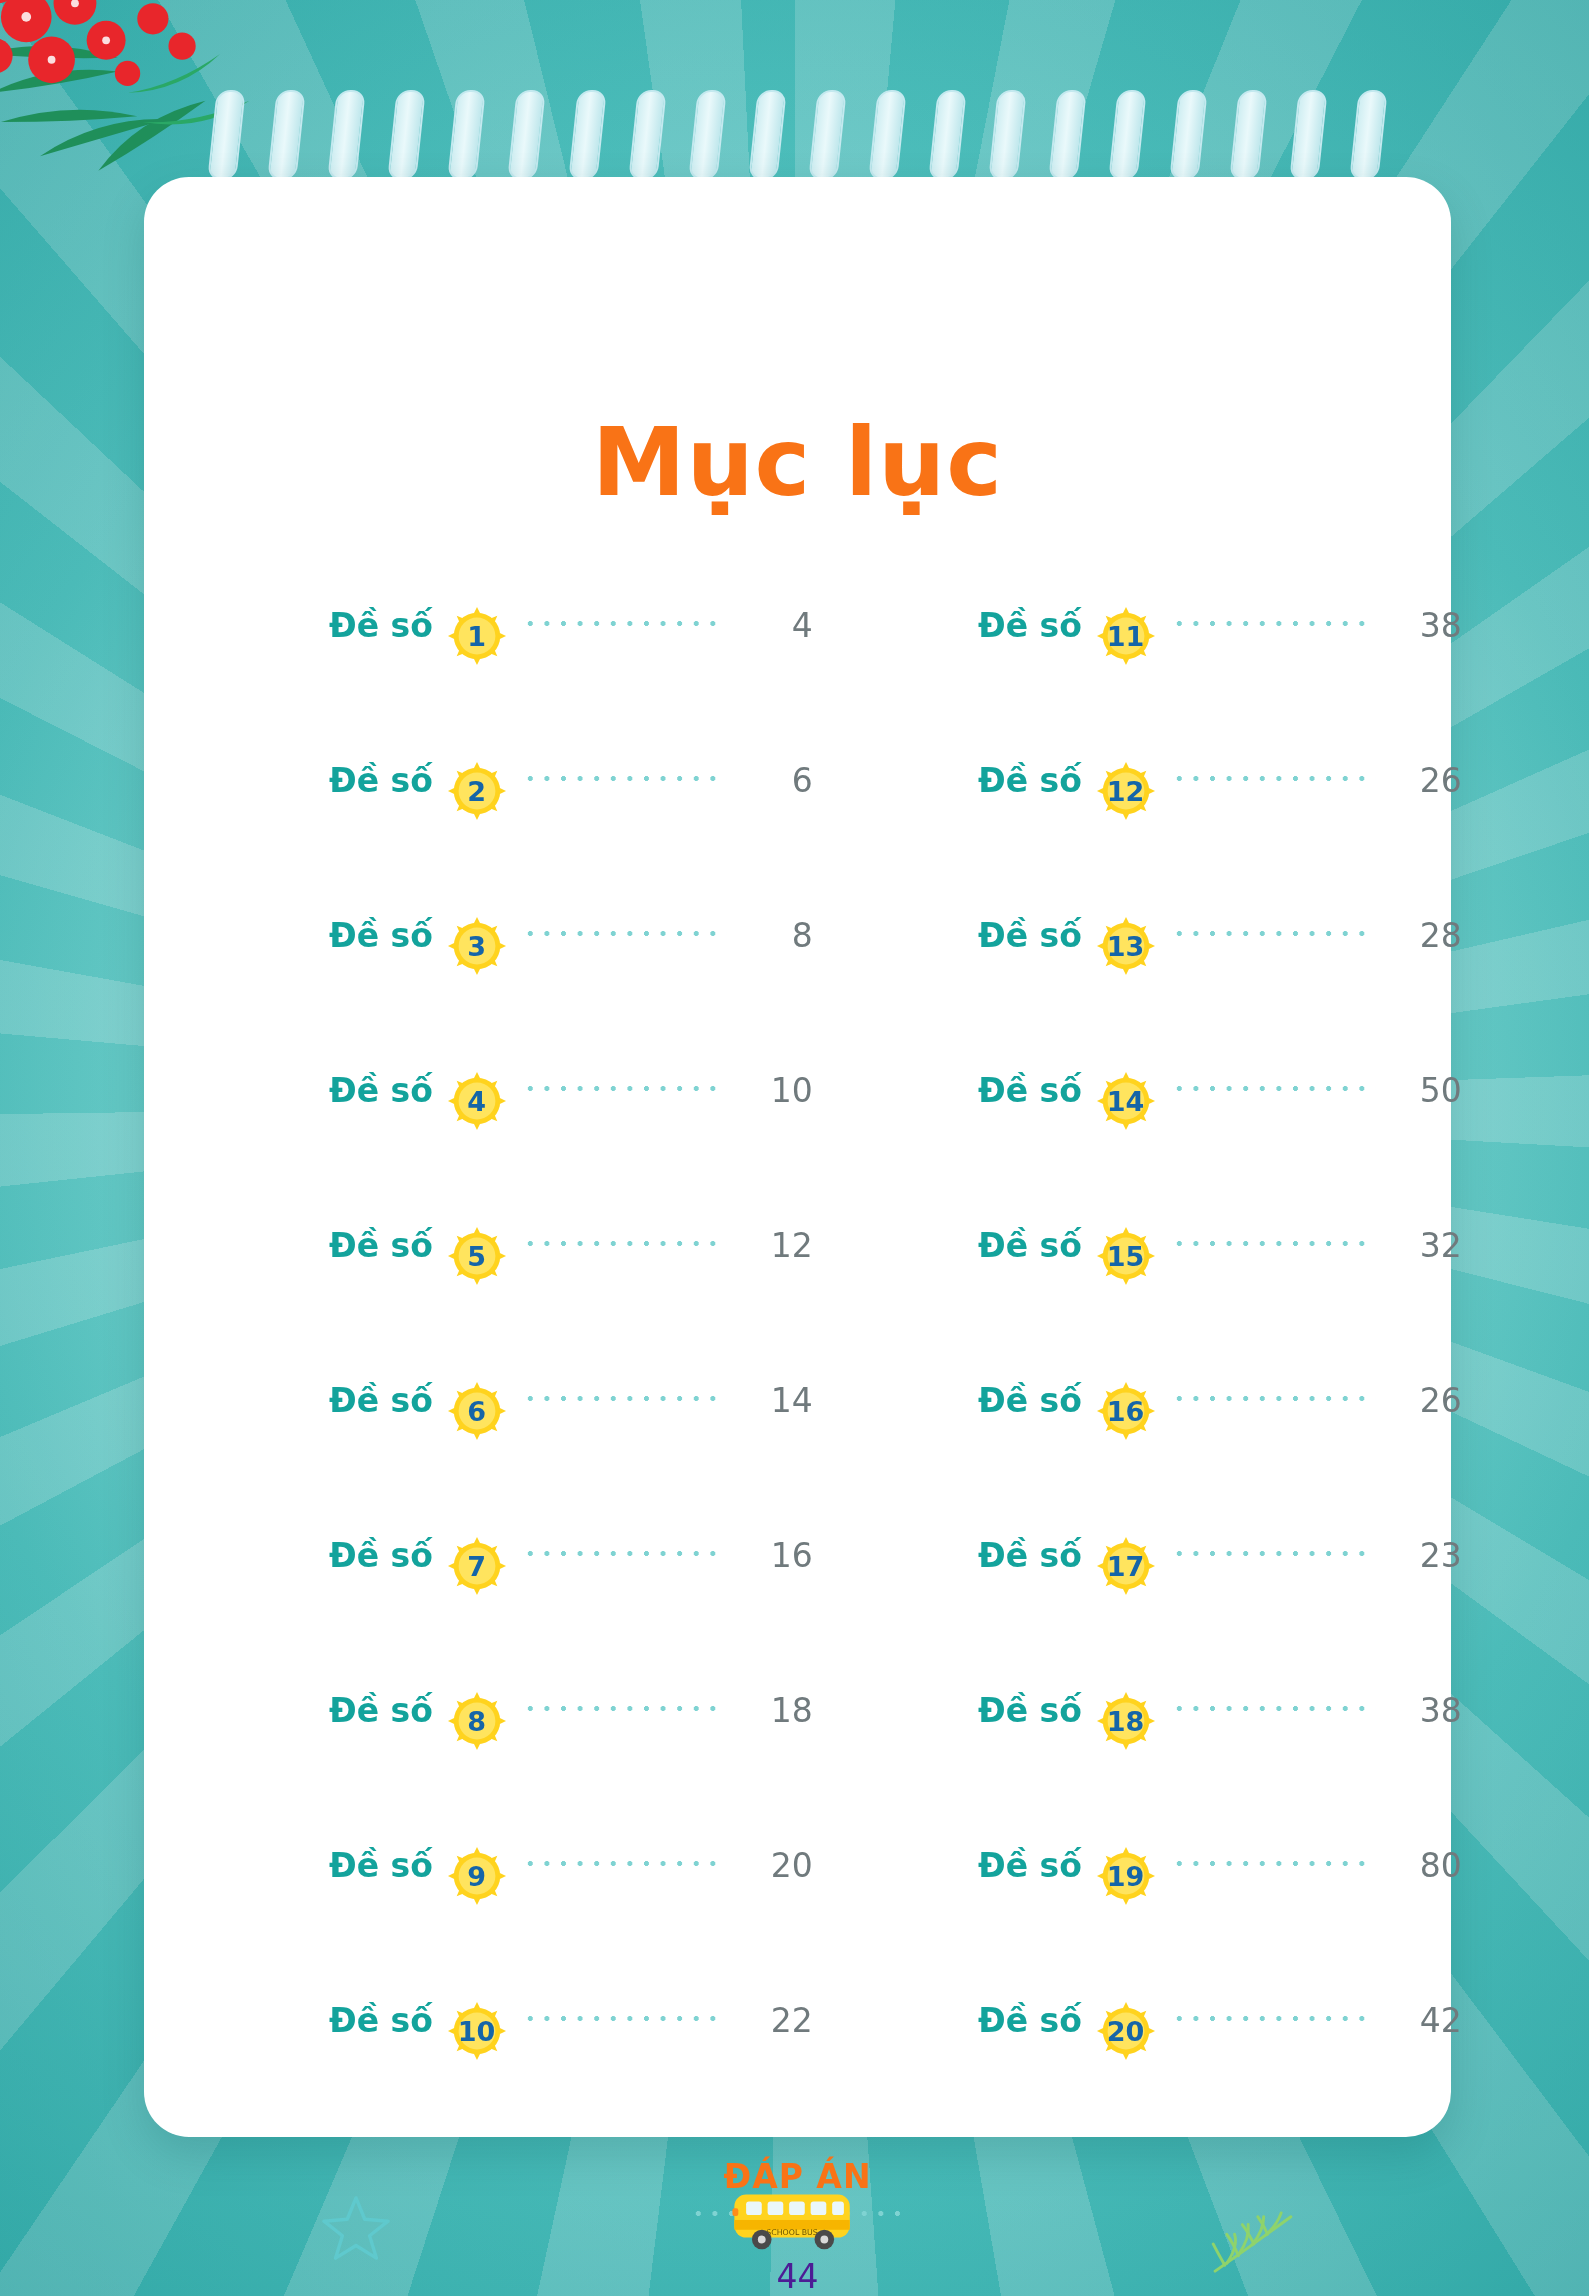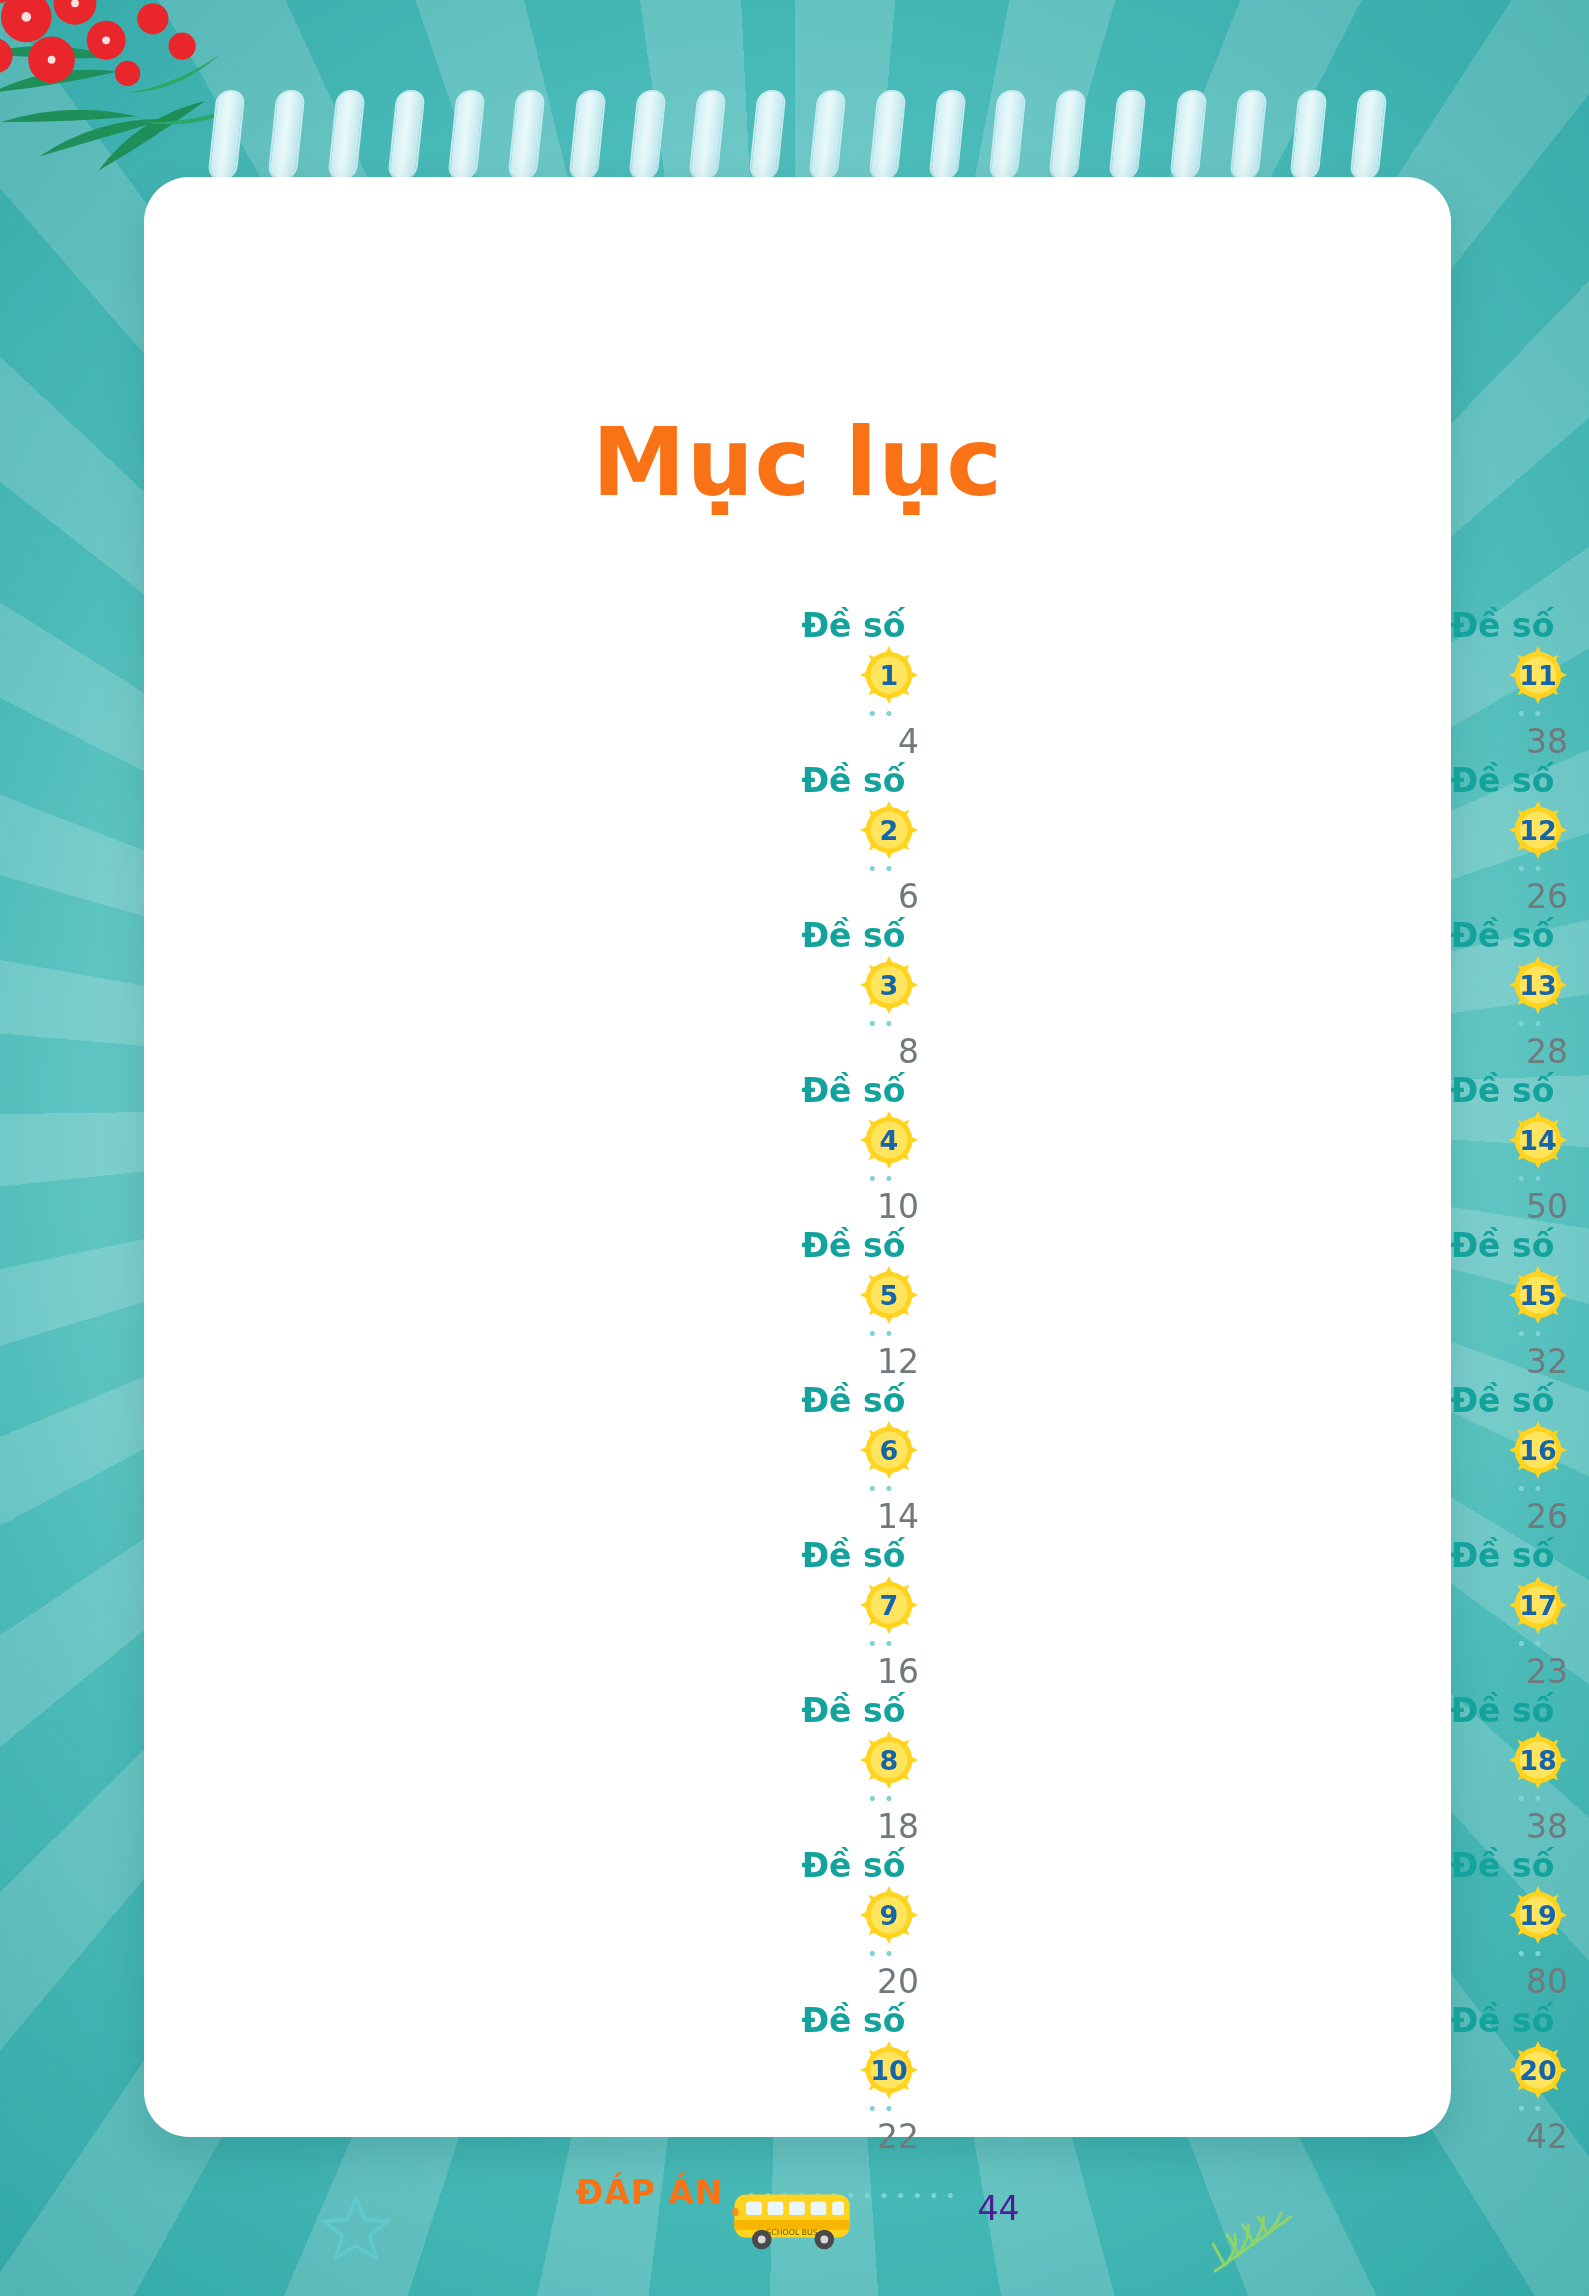--- a/index.html
+++ b/index.html
@@ -99,22 +99,21 @@
     gap: 59px;
   }
   .toc-col {
     flex: 1 1 0;
     display: flex;
     flex-direction: column;
   }
   .toc-row {
     height: 155px;
     display: flex;
-    align-items: flex-end;
-    flex-direction: column;
+    align-items: flex-start;
   }
   .row-label {
     font-size: 33px;
     font-weight: bold;
     color: #13a39c;
     white-space: nowrap;
     margin-right: 13.7px;
   }
 
   
@@ -162,20 +161,21 @@
 
   
   #answers-row {
     position: absolute;
     left: 0;
     top: 1980px;
     width: 100%;
     display: flex;
     justify-content: center;
     align-items: center;
+    flex-direction: column;
   }
   #answers-label {
     font-size: 33px;
     font-weight: bold;
     color: #f97316;
     letter-spacing: 1px;
   }
   #answers-dots {
     width: 215px;
     height: 29px;

